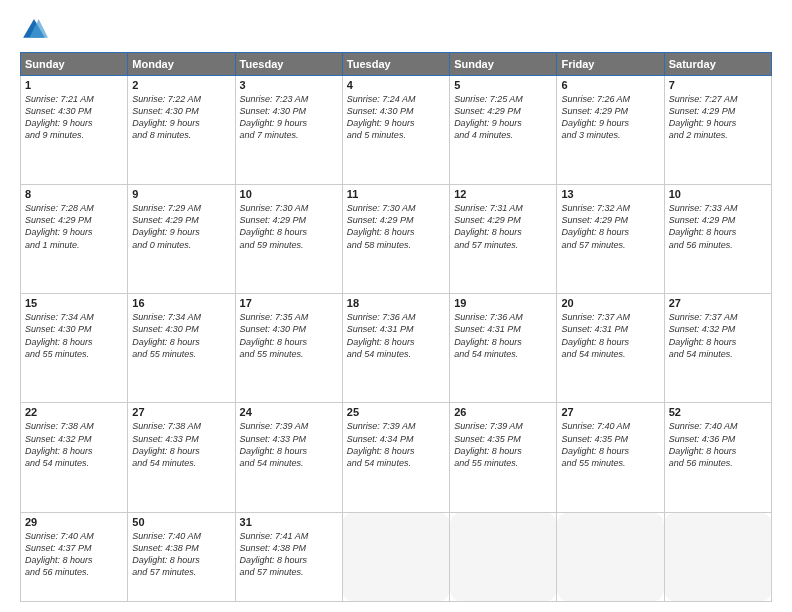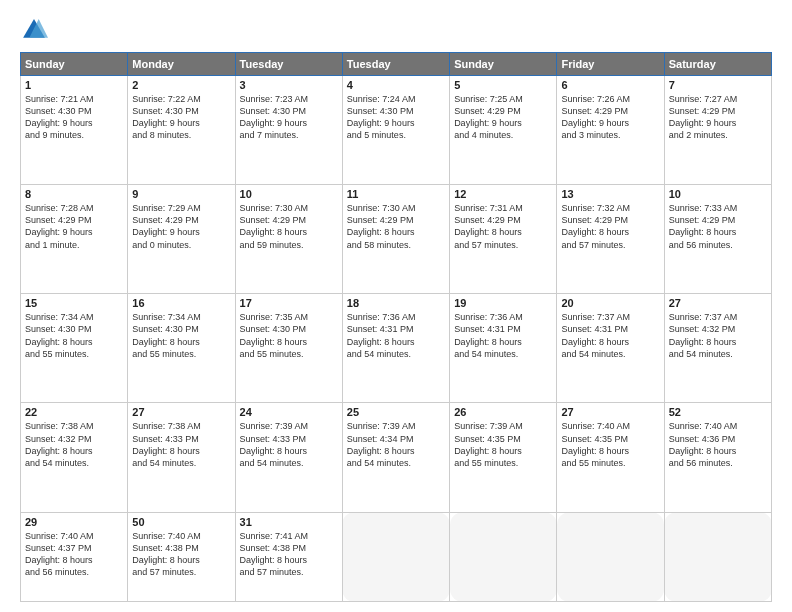--- a/index.html
+++ b/index.html
@@ -83,20 +83,21 @@
       font-size: 11px;
       font-weight: bold;
       color: #222;
       display: block;
       margin-bottom: 2px;
     }
     .day-info {
       color: #333;
       font-size: 9px;
       line-height: 1.35;
+      font-style: italic;
     }
     .week-row td {
       height: 88px;
     }
     .last-row td {
       height: 72px;
       border-radius: 13px;
     }
   </style>
 </head>

